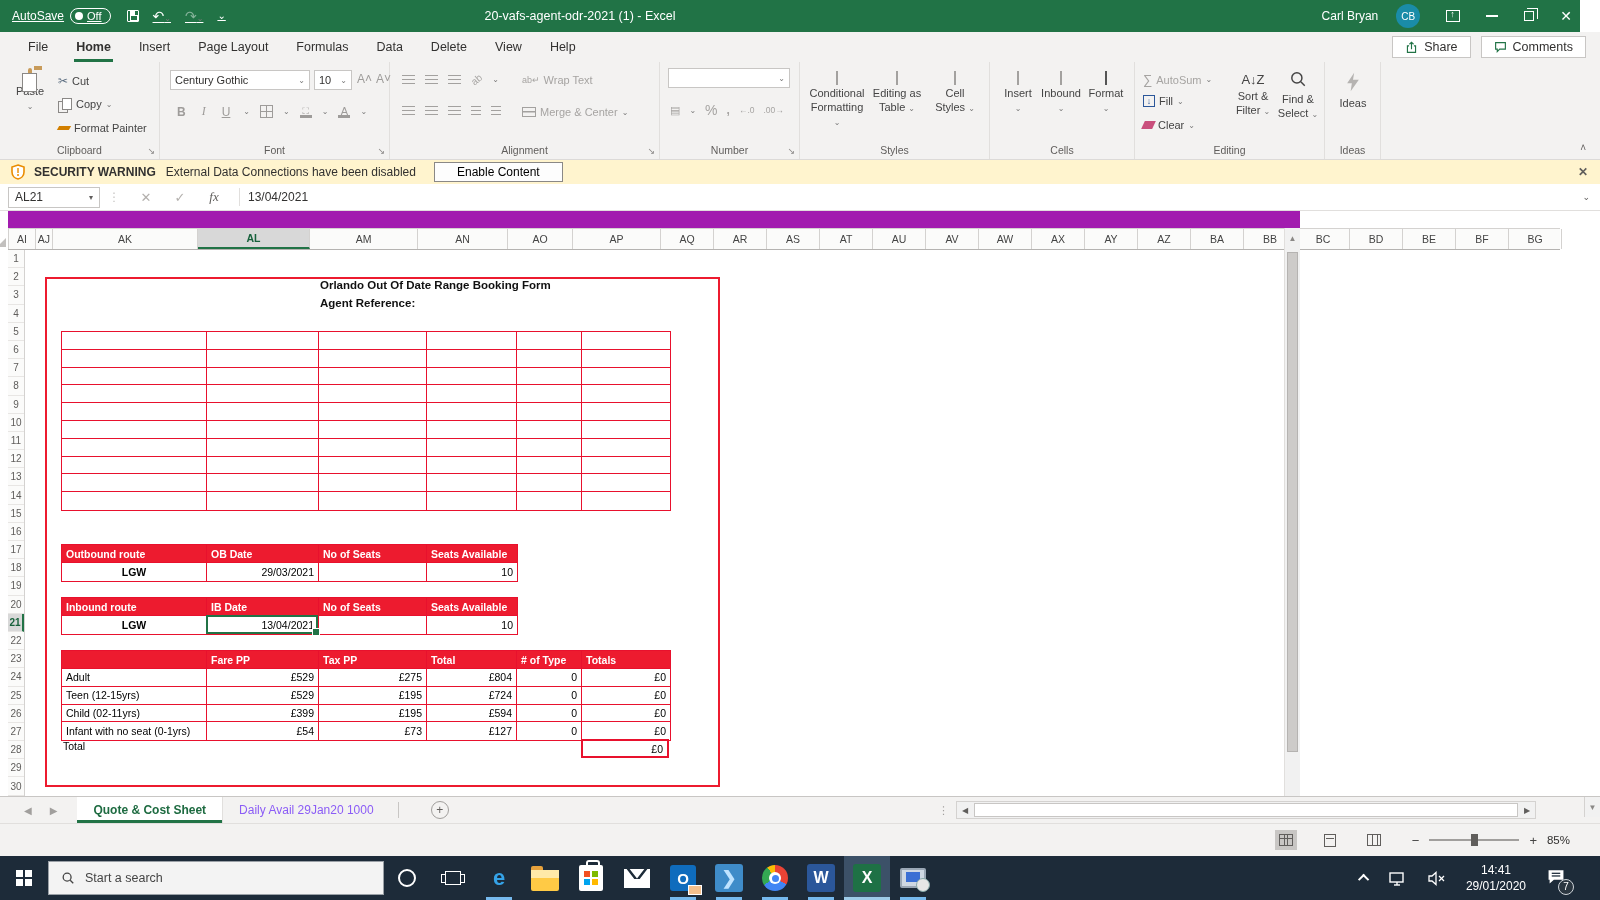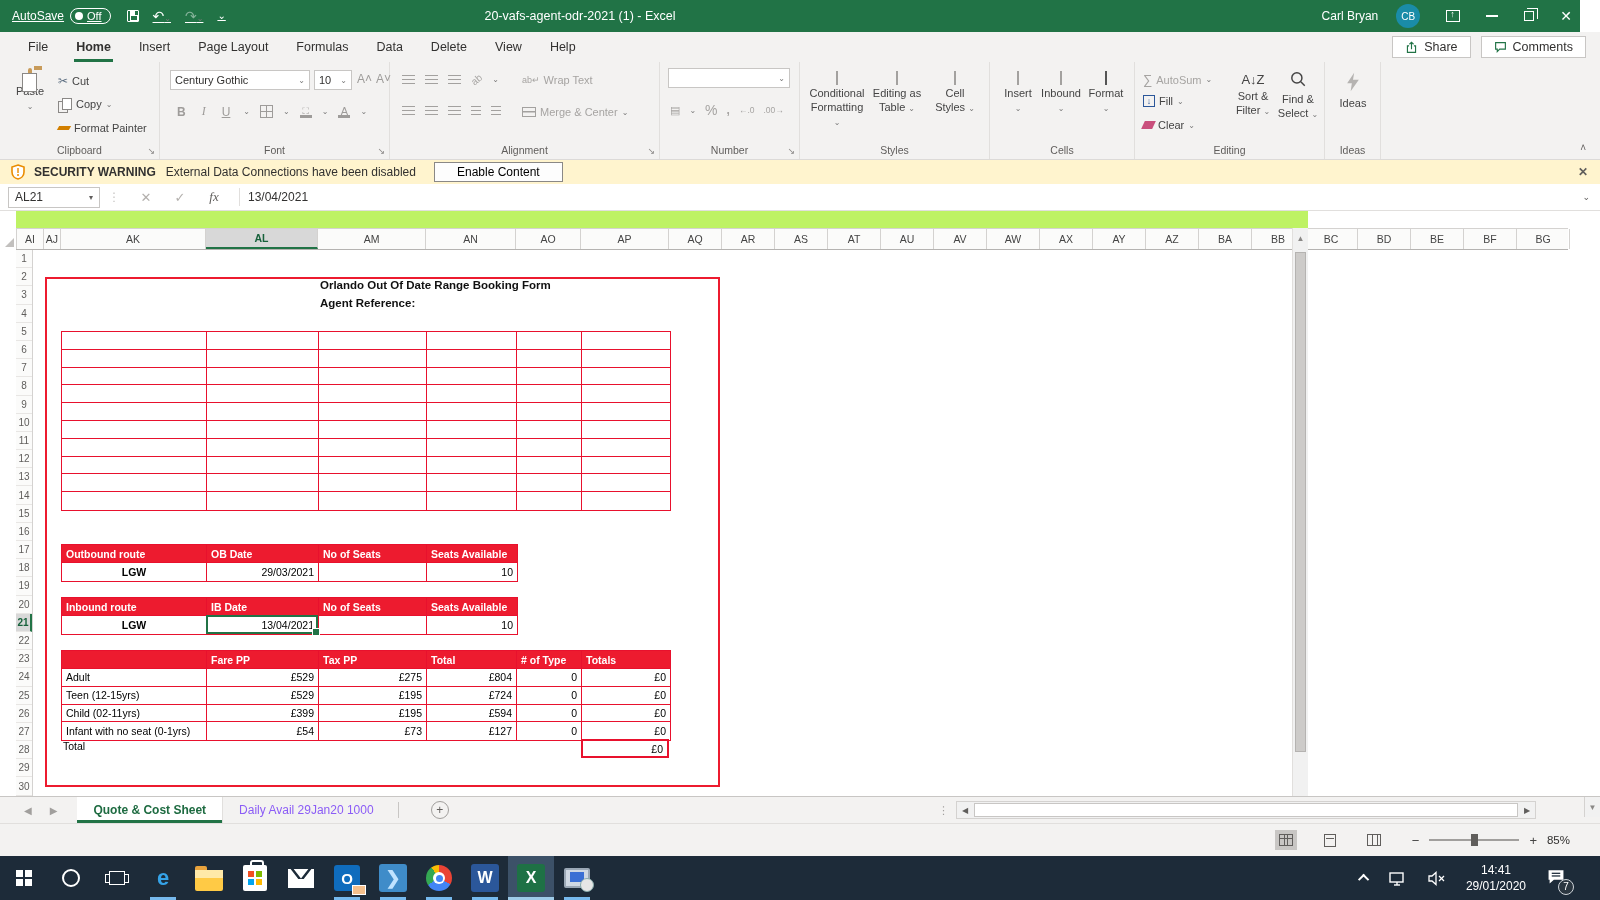--- a/index.html
+++ b/index.html
@@ -95,21 +95,21 @@
   .namebox { width:92px; height:21px; margin-left:8px; border:1px solid #c8c6c4; background:#fff; display:flex; align-items:center; justify-content:space-between; padding:0 6px; color:#323130; }
   .namebox .chev { color:#605e5c; }
   .fdots { color:#c8c6c4; margin:0 8px; letter-spacing:1px; }
   .fico { color:#b3b0ad; width:34px; text-align:center; font-size:13px; }
   .fx { font-family:"Liberation Serif", serif; font-style:italic; color:#605e5c; font-size:13px; }
   .fsep { width:1px; height:18px; background:#e1dfdd; margin:0 8px; }
   .fvalue { color:#323130; }
   .fchev { position:absolute; right:10px; color:#605e5c; font-size:9px; }
 
   
-  .gridzone { position:absolute; left:16px; top:211px; width:1292px; height:585px; background:#bef264; }
+  .gridzone { position:absolute; left:8px; top:211px; width:1292px; height:585px; background:#a21caf; }
   .colband { position:absolute; left:0; top:17px; width:1552px; height:22px; display:flex; border-top:1px solid #d4d2d0; border-bottom:1px solid #b5b3b1; background:#fbfbfa; }
   .cornercell { width:17px; height:100%; border-right:1px solid #d4d2d0; position:relative; background:#fbfbfa; }
   .cornercell:after { content:""; position:absolute; right:2px; bottom:2px; border-left:9px solid transparent; border-bottom:9px solid #c2c0be; }
   .colh { height:100%; border-right:1px solid #d4d2d0; display:flex; align-items:center; justify-content:center; font-size:10.5px; color:#444; flex:0 0 auto; }
   .colh.sel { background:#d8d8d8; color:#17613b; border-bottom:2px solid #217346; font-weight:bold; }
   .rowgutter { position:absolute; left:0; top:39px; width:17px; height:546px; border-right:1px solid #d4d2d0; background:#fbfbfa; }
   .rowh { height:18.2px; display:flex; align-items:center; justify-content:center; font-size:10px; color:#5f5d5b; border-bottom:1px solid #e8e6e4; }
   .rowh.sel { background:#d8d8d8; color:#17613b; font-weight:bold; border-right:2px solid #217346; }
   .canvas { position:absolute; left:17px; top:39px; width:1535px; height:546px; background:#fff; overflow:hidden; }
   
@@ -751,20 +751,27 @@
 
   <div class="taskbar">
     <div class="startbtn">
       <span class="winlogo">
           <span></span>
           <span></span>
           <span></span>
           <span></span>
         </span>
     </div>
+    <div class="tsearch">
+      <svg width="14" height="14" viewBox="0 0 16 16">
+          <circle cx="7" cy="7" r="4.5" fill="none" stroke="#444" stroke-width="1.5"></circle>
+          <line x1="10.5" y1="10.5" x2="14" y2="14" stroke="#444" stroke-width="1.5"></line>
+        </svg>
+      <span>Start a search</span>
+    </div>
     <div class="tbtn">
         <span class="cortana"></span>
       </div>
     <div class="tbtn">
         <span class="taskview"></span>
       </div>
     <div id="taskbar-apps" style="display:flex;height:100%;">
         <div class="tb-slot">
           <div class="lapp" style="color: rgb(53, 163, 232);">e</div>
           <div class="ind"></div>

